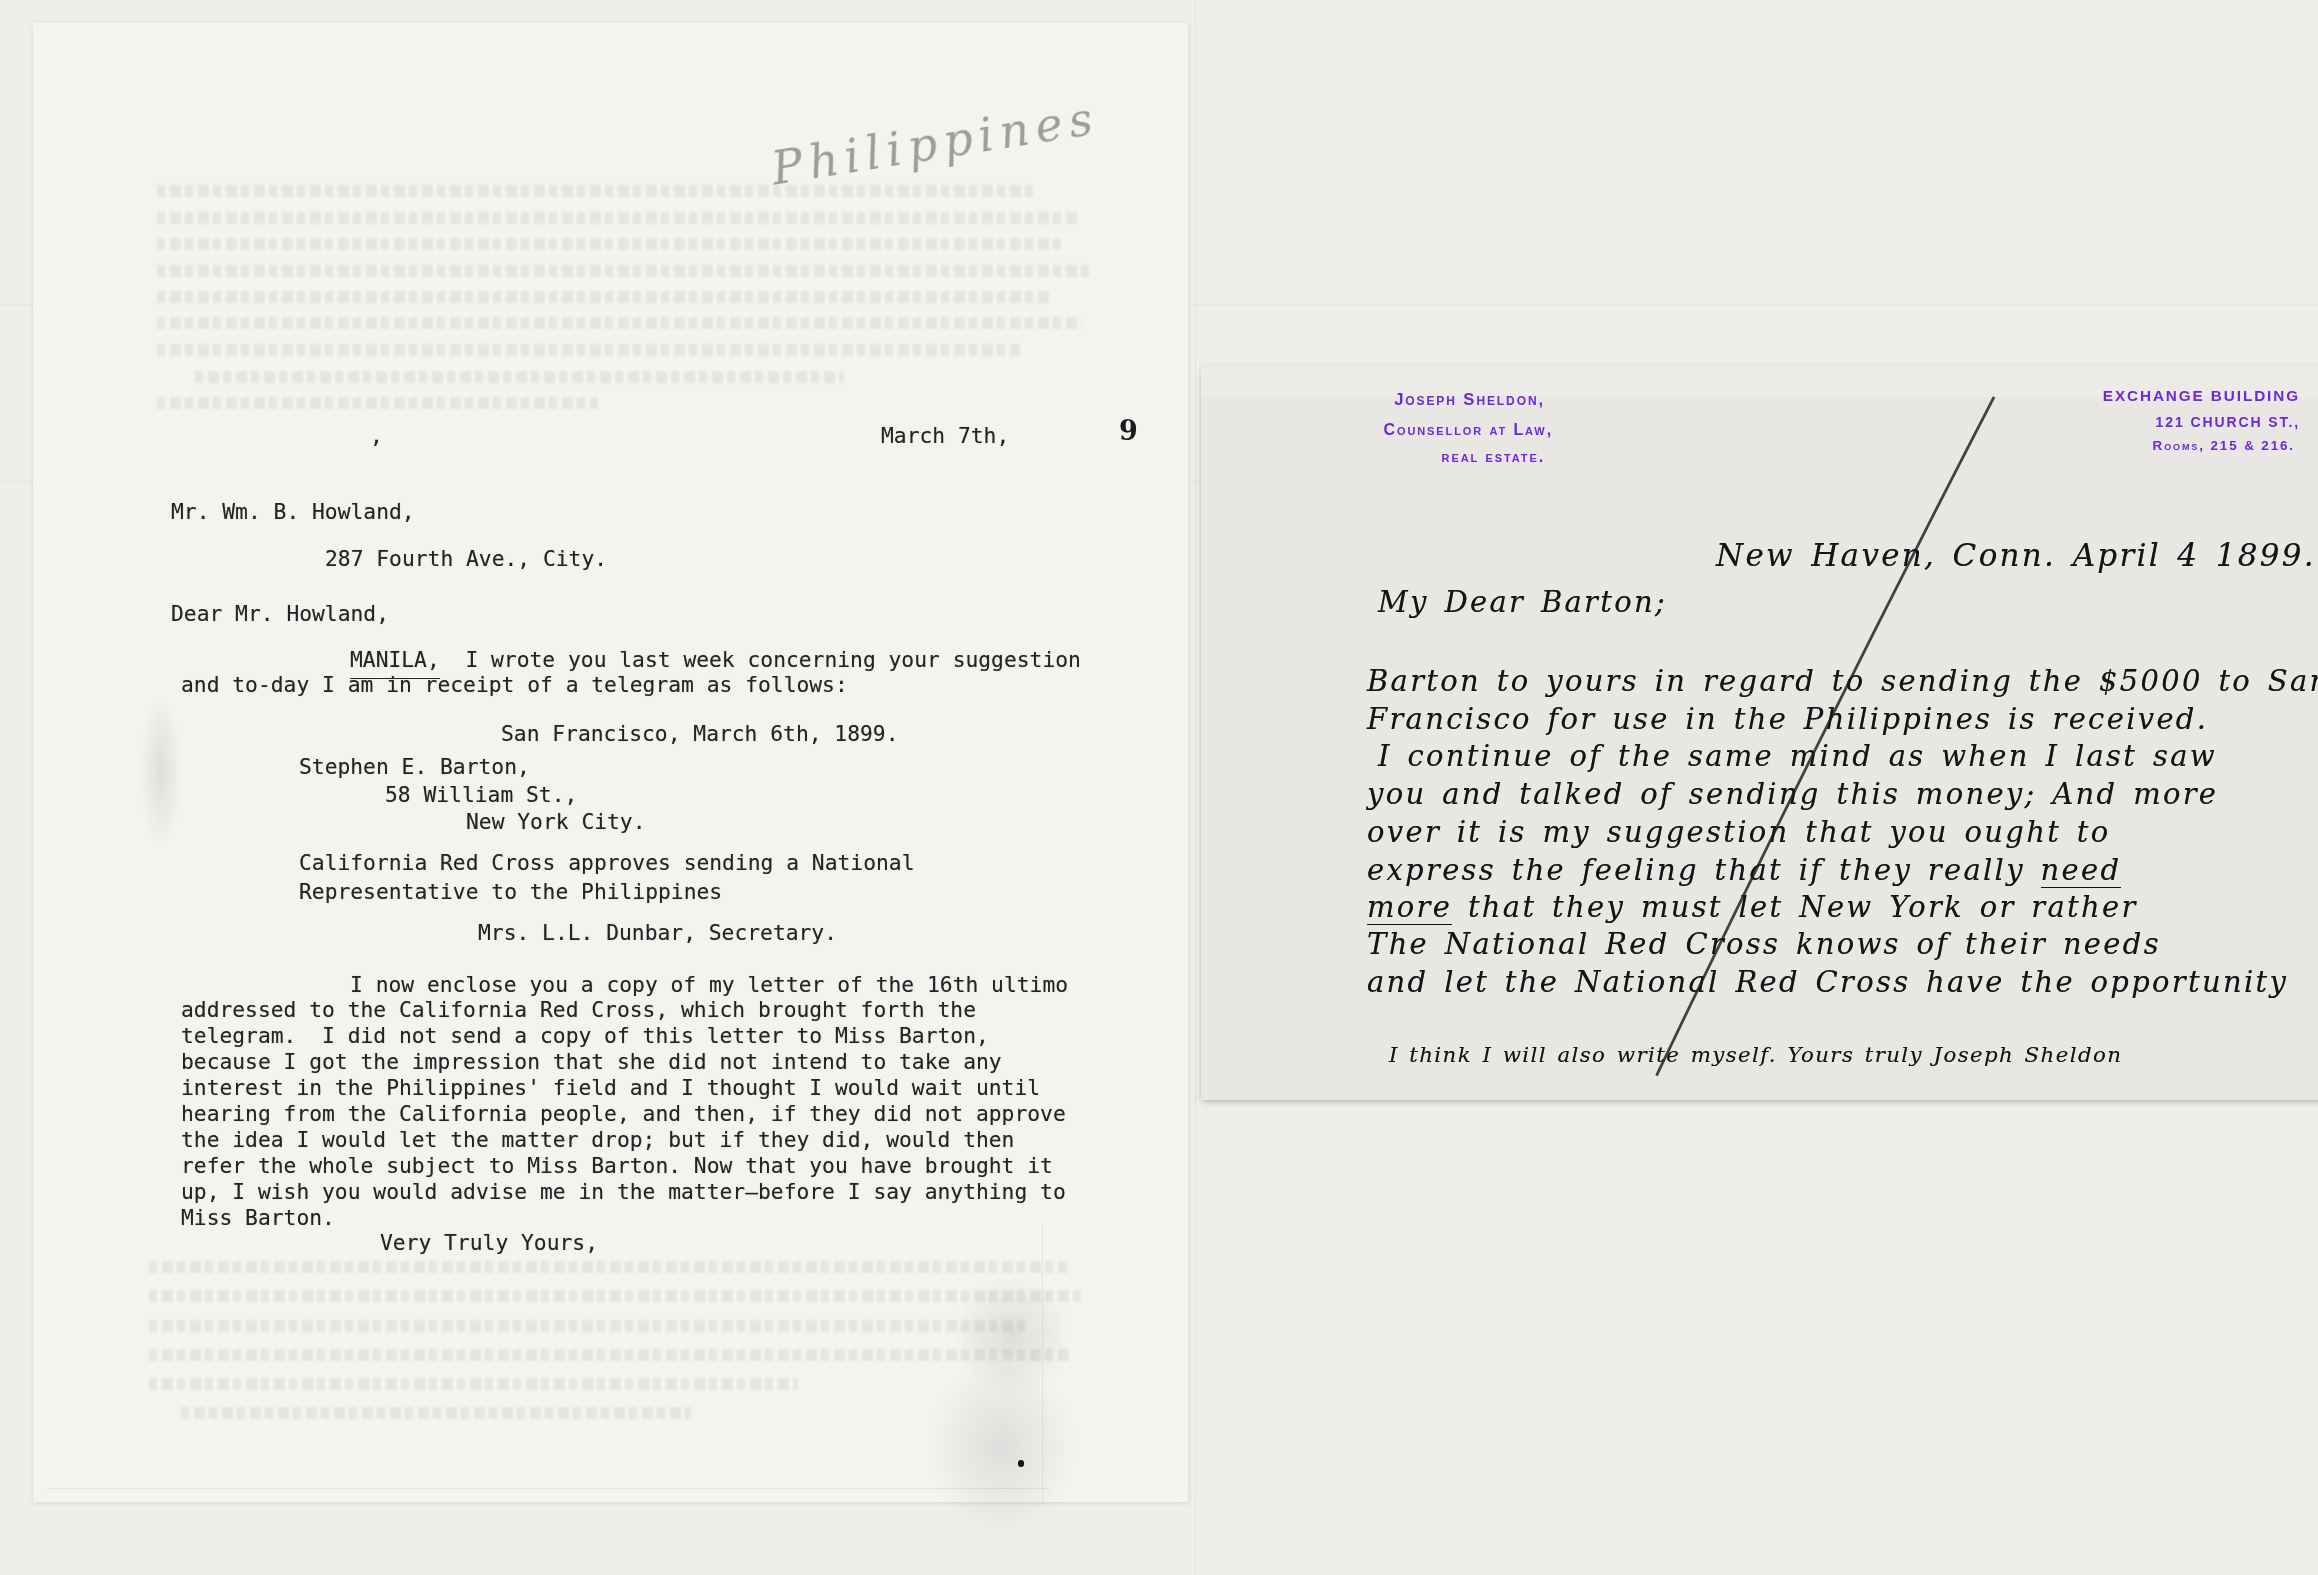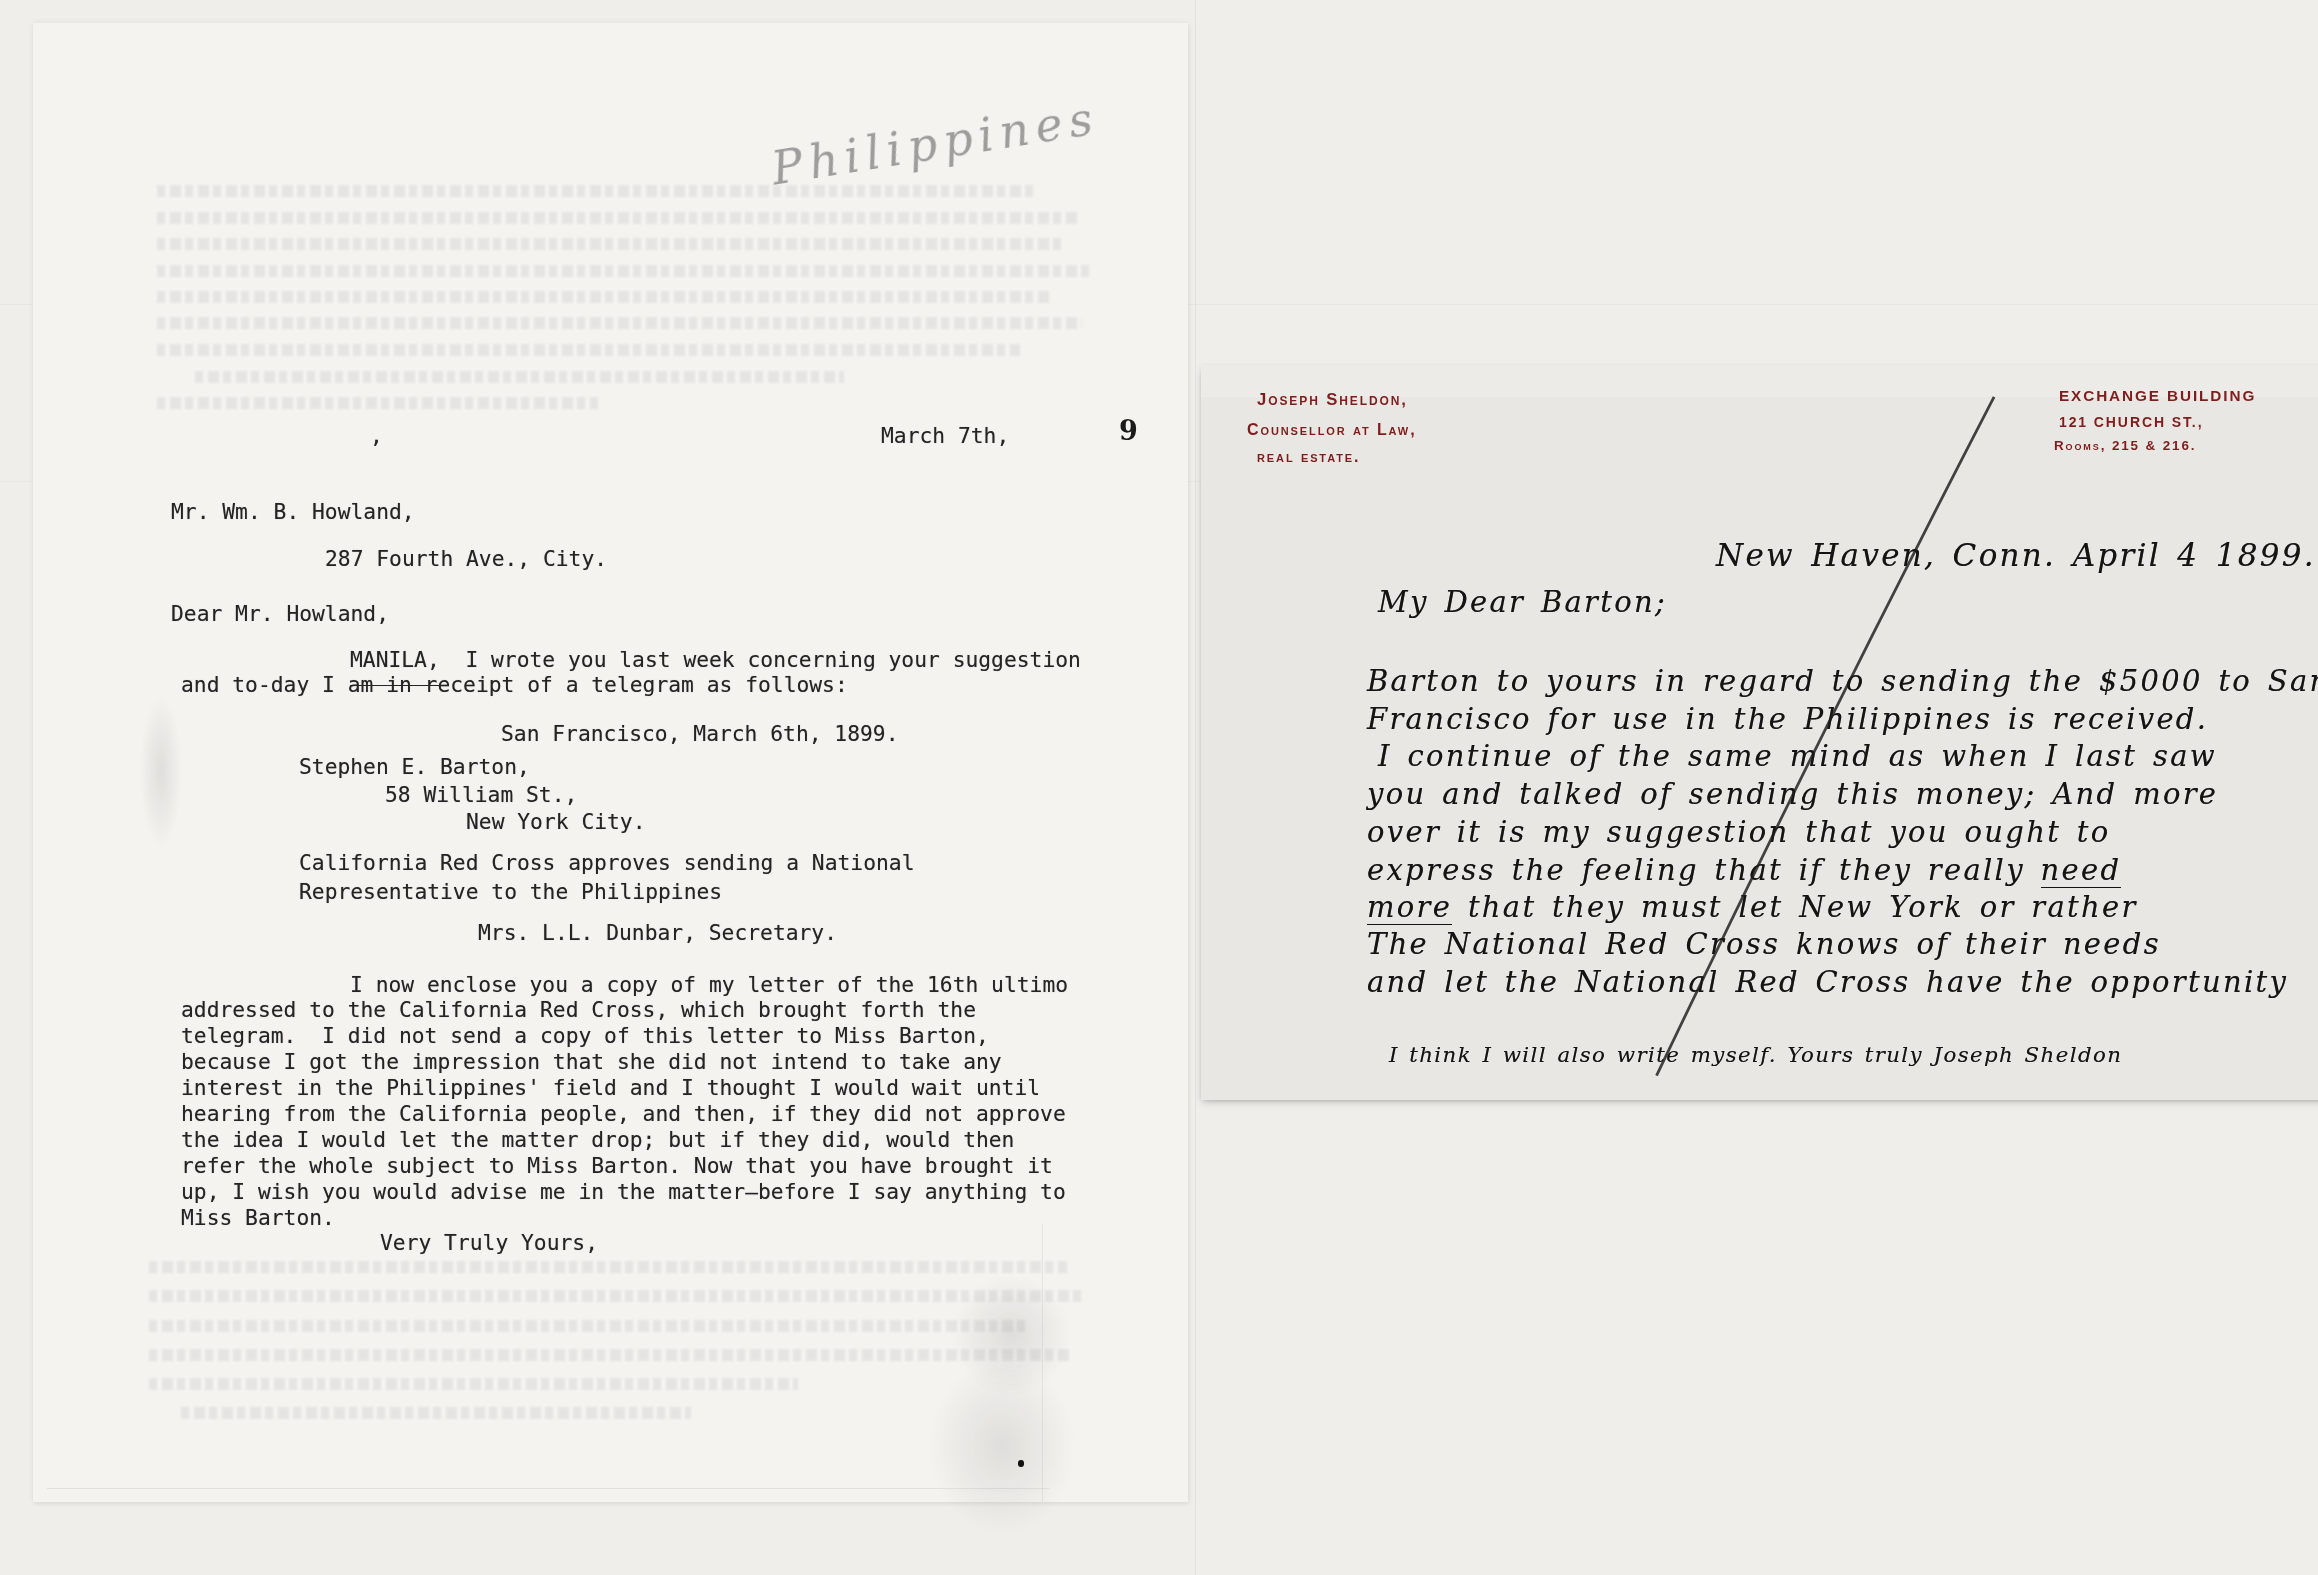--- a/index.html
+++ b/index.html
@@ -8,33 +8,33 @@
   
   .sheet{position:absolute;}
   #left-sheet{left:33px;top:23px;width:1155px;height:1479px;background:#f4f3f0;
       box-shadow:0 0 6.5px rgba(0,0,0,0.06), 1.4px 2.3px 4.6px rgba(0,0,0,0.05);}
   #right-sheet{left:1201px;top:365px;width:1140px;height:735px;background:#e9e7e3;
       box-shadow:0 4.6px 7.4px -2.3px rgba(90,90,90,0.45), 0 0 4.6px rgba(0,0,0,0.05);}
   #right-sheet .topband{position:absolute;left:0;top:0;width:100%;height:32px;background:#edebe7;}
   
   .typed{position:absolute;font-family:"DejaVu Sans Mono", monospace;font-size:21.3px;
          color:#242424;white-space:pre;text-shadow:0 0 0.9px rgba(50,50,50,0.40);}
-  .typed .u{border-bottom:1.9px solid #242424;padding-bottom:13px;}
+  .typed .u{border-bottom:1.9px solid #242424;padding-bottom:6px;}
   .big-nine{position:absolute;font-family:"DejaVu Serif", serif;font-weight:bold;font-size:27px;
             color:#1b1b1b;}
   
   .hand{position:absolute;font-family:"DejaVu Serif", serif;font-style:italic;font-size:29px;
         color:#141414;white-space:nowrap;letter-spacing:2.3px;word-spacing:4.2px;
         text-shadow:0 0 0.5px rgba(20,20,20,0.5);}
   .hand-date{font-size:31px;}
   .hand-small{font-size:21.3px;letter-spacing:1.4px;word-spacing:2.3px;}
   .hand .u{border-bottom:1.9px solid #141414;padding-bottom:0;}
   
-  .lh{position:absolute;font-family:"Liberation Sans", sans-serif;color:#7f1d1d;
-      text-align:left;font-variant:small-caps;font-weight:bold;letter-spacing:1.9px;}
+  .lh{position:absolute;font-family:"Liberation Sans", sans-serif;color:#6d28d9;
+      text-align:right;font-variant:small-caps;font-weight:bold;letter-spacing:1.9px;}
   .lh-l1{font-size:16.7px;}
   .lh-l2{font-size:16px;}
   .lh-r1{font-size:15.3px;font-variant:normal;}
   .lh-r2{font-size:14px;font-variant:normal;}
   .lh-r3{font-size:13.4px;}
   
   .pencil-note{position:absolute;left:770px;top:116px;font-family:"DejaVu Serif", serif;
       font-style:italic;font-size:46px;color:rgba(85,85,85,0.55);transform:rotate(-9deg);
       filter:blur(0.6px);letter-spacing:6.5px;}
   .ghost{position:absolute;height:12px;opacity:0.085;filter:blur(1.2px);

